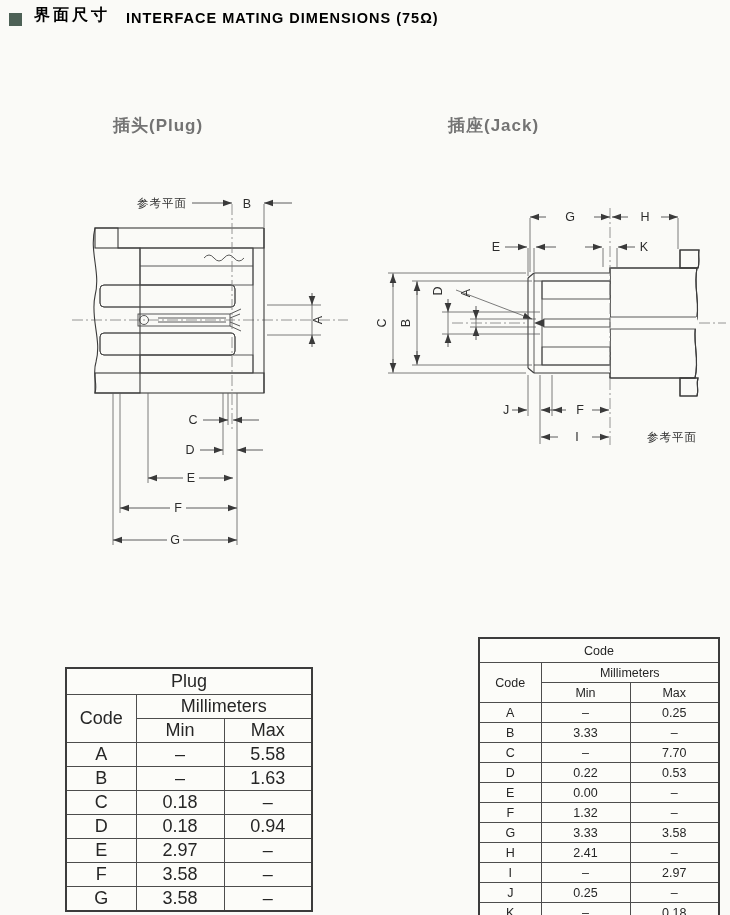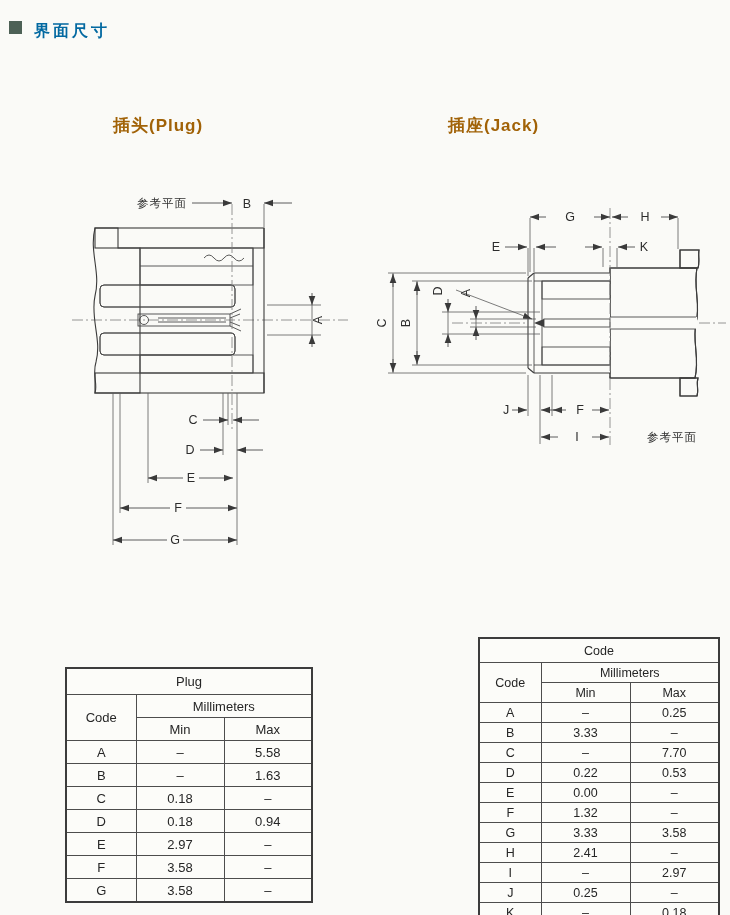--- a/index.html
+++ b/index.html
@@ -6,59 +6,60 @@
   body {
     width:730px; height:915px;
     background:#f6f6f3;
     font-family:"Liberation Sans", sans-serif;
     position:relative;
     overflow:hidden;
   }
   .page { position:absolute; inset:0; background:#fafaf7; }
 
   
-  .hdr { position:absolute; left:9px; top:21px; display:flex; align-items:flex-start; color:#0369a1; white-space:nowrap; }
+  .hdr { position:absolute; left:9px; top:5px; display:flex; align-items:flex-end; color:#000000; white-space:nowrap; }
   .sq { width:13px; height:13px; background:#4d6156; display:inline-block; flex:0 0 auto; }
   .hzh { font-size:16px; font-weight:bold; letter-spacing:3px; margin-left:12px; }
   .hen { font-size:14.5px; font-weight:bold; letter-spacing:1px; margin-left:16px; }
 
   
-  .dtitle { position:absolute; font-size:17px; font-weight:bold; color:#a16207; letter-spacing:1px; }
+  .dtitle { position:absolute; font-size:17px; font-weight:bold; color:#737373; letter-spacing:1px; }
   .plug-title { left:113px; top:114px; }
   .jack-title { left:448px; top:114px; }
 
   svg.draw { position:absolute; left:0; top:100px; }
 
   
   .ol   { fill:none; stroke:#3b3b3b; stroke-width:1.1; }
   .olt  { fill:none; stroke:#474747; stroke-width:0.9; }
   .dim  { fill:none; stroke:#4a4a4a; stroke-width:0.9; }
   .ext  { fill:none; stroke:#5a5a5a; stroke-width:0.8; }
   .cl   { fill:none; stroke:#7b7b7b; stroke-width:0.8; stroke-dasharray:11 3 2 3; }
   text.dl { font-size:12.5px; fill:#2c2c2c; }
   text.zh { font-size:11.5px; fill:#313131; letter-spacing:1px; }
 
   
   .tbl { position:absolute; border-collapse:collapse; table-layout:fixed;
          background:#fcfcf9; color:#262626; text-align:center; }
   .tbl td { border:1px solid #4d4d4d; overflow:hidden; }
   .tbl { border:2px solid #3c3c3c; }
-  #plug-table { left:65px; top:667px; width:246px; font-size:13px;padding-left:20px; }
+  #plug-table { left:65px; top:667px; width:246px; font-size:18px;padding-left:20px; }
   #plug-table td { height:20px; }
   #jack-table { left:478px; top:637px; width:240px; font-size:12.5px; }
   #jack-table td { height:17px; }
 </style>
 </head>
 <body>
 
 <div class="page">
 
   <div class="hdr">
     <span class="sq"></span>
     <span class="hzh">界面尺寸</span>
+    <span class="hen">INTERFACE MATING DIMENSIONS (75Ω)</span>
   </div>
 
   <div class="dtitle plug-title">插头(Plug)</div>
   <div class="dtitle jack-title">插座(Jack)</div>
 
   <svg class="draw" width="730" height="480" viewBox="0 0 730 480">
     <defs>
       <pattern id="h1" patternUnits="userSpaceOnUse" width="7.5" height="7.5">
         <path d="M-1,8.5 L8.5,-1" stroke="#5d5d5d" stroke-width="0.8"></path>
       </pattern>

